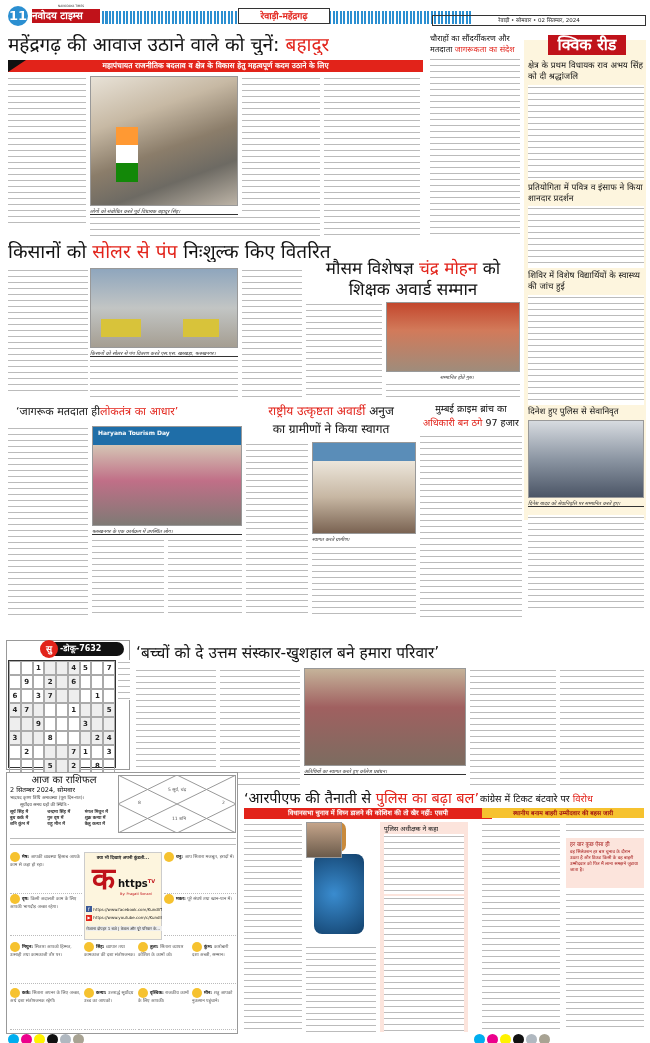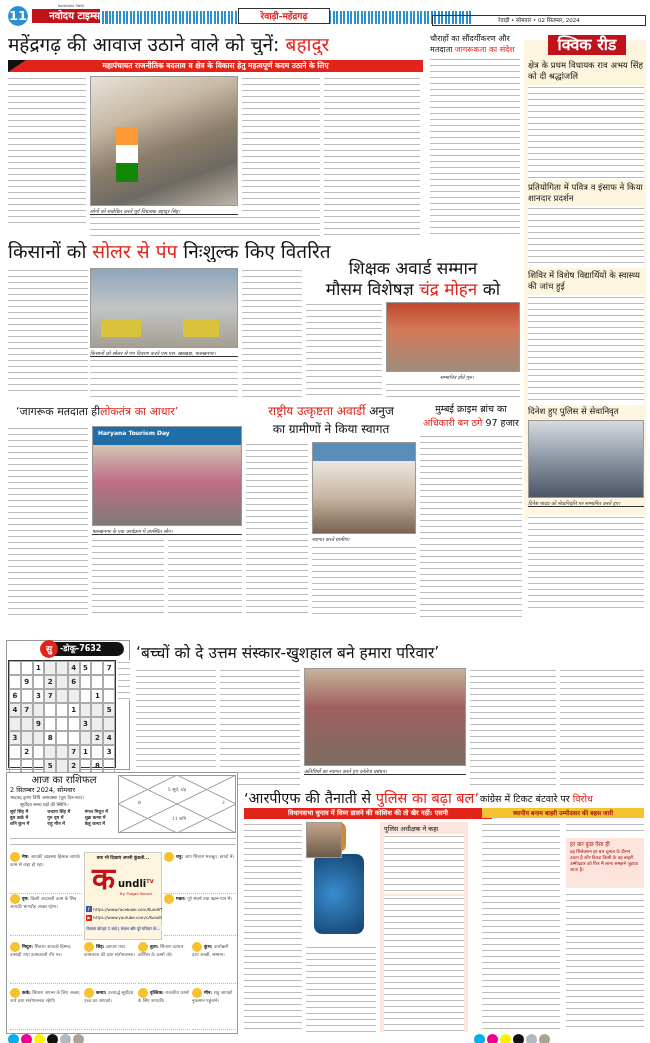--- a/index.html
+++ b/index.html
@@ -17,21 +17,21 @@
 .zod{position:absolute;font-size:4.5px;line-height:5.5px;color:#555;overflow:hidden}
 .zod b{color:#111}
 .dots span{display:inline-block;width:11px;height:11px;border-radius:50%;margin-right:2px}
 </style>
 </head>
 <body>
 
 <div class="abs" style="left:0;top:0;width:650px;height:30px">
   <div class="abs" style="left:8px;top:6px;width:20px;height:20px;border-radius:50%;background:#2b8fd1;color:#fff;font-weight:bold;font-size:13px;text-align:center;line-height:20px">11</div>
   <div class="abs" style="left:58px;top:4px;font-size:3px;color:#333">NAVODAYA TIMES</div>
-  <div class="abs" style="left:32px;top:9px;width:68px;height:14px;background:#c0121a;color:#fff;font-weight:bold;font-size:10px;line-height:14px;text-align:right">नवोदय टाइम्स</div>
+  <div class="abs" style="left:32px;top:9px;width:68px;height:14px;background:#c0121a;color:#fff;font-weight:bold;font-size:10px;line-height:14px;text-align:left">नवोदय टाइम्स</div>
   <div class="abs" style="left:102px;top:11px;width:370px;height:13px;background:repeating-linear-gradient(90deg,#2b8fd1 0,#2b8fd1 2px,#fff 2px,#fff 3.5px)"></div>
   <div class="abs" style="left:238px;top:8px;width:92px;height:16px;background:#fff;border:1px solid #333;color:#e2231a;font-weight:bold;font-size:9px;text-align:center;line-height:15px">रेवाड़ी-महेंद्रगढ़</div>
   <div class="abs" style="left:432px;top:15px;width:214px;height:11px;border:1px solid #333;font-size:5.5px;line-height:9px;text-align:center">रेवाड़ी • सोमवार • 02 सितम्बर, 2024</div>
 </div>
 
 <div class="abs hl" style="left:8px;top:33px;font-size:19px;line-height:22px">
   <span>महेंद्रगढ़ की आवाज उठाने वाले को चुनें:</span>
   <span class="red">बहादुर</span>
 </div>
 <div class="abs" style="left:8px;top:60px;width:415px;height:12px;background:#e2231a;color:#fff;font-size:7.5px;font-weight:bold;line-height:12px;text-align:center;clip-path:polygon(0 0,100% 0,100% 100%,0 100%)">
@@ -76,22 +76,22 @@
 <div class="abs txt lines" style="left:8px;top:268px;width:80px;height:125px"></div>
 <div class="abs photo" style="left:90px;top:268px;width:148px;height:80px;background:linear-gradient(180deg,#8fa6bd,#c2c5c4 50%,#a59e92)">
   <div class="abs" style="left:10px;top:50px;width:40px;height:18px;background:#d8c33a"></div>
   <div class="abs" style="left:92px;top:50px;width:36px;height:18px;background:#d8c33a"></div>
 </div>
 <div class="abs cap" style="left:90px;top:350px;width:148px">किसानों को सोलर से पंप वितरण करते एस.एस. खरखड़ा, फरुखनगर।</div>
 <div class="abs txt lines" style="left:90px;top:358px;width:148px;height:40px"></div>
 <div class="abs txt lines" style="left:242px;top:268px;width:60px;height:130px"></div>
 
 <div class="abs hl" style="left:306px;top:258px;width:214px;text-align:center;font-size:17px;line-height:21px;white-space:normal">
+  <div><span>मौसम विशेषज्ञ</span> <span class="red">चंद्र मोहन</span> <span>को</span></div>
   <div>शिक्षक अवार्ड सम्मान</div>
-  <div><span>मौसम विशेषज्ञ</span> <span class="red">चंद्र मोहन</span> <span>को</span></div>
 </div>
 <div class="abs txt lines" style="left:306px;top:302px;width:76px;height:96px"></div>
 <div class="abs photo" style="left:386px;top:302px;width:134px;height:70px;background:linear-gradient(180deg,#c3472d,#d27a5a 40%,#9f8c7b)"></div>
 <div class="abs cap" style="left:440px;top:374px;width:80px;border:none">सम्मानित होते गुरु।</div>
 <div class="abs txt lines" style="left:386px;top:382px;width:134px;height:18px"></div>
 
 <div class="abs hl" style="left:16px;top:402px;font-size:11px;line-height:20px">
   <span>‘जागरूक मतदाता ही</span><span class="red">लोकतंत्र का आधार’</span>
 </div>
 <div class="abs txt lines" style="left:8px;top:426px;width:80px;height:190px"></div>
@@ -237,21 +237,21 @@
 </svg>
 <div class="abs" style="left:168px;top:786px;font-size:4.5px;color:#555">5 सूर्य, चंद्र</div>
 <div class="abs" style="left:138px;top:800px;font-size:4.5px;color:#555">8</div>
 <div class="abs" style="left:172px;top:815px;font-size:4.5px;color:#555">11 शनि</div>
 <div class="abs" style="left:222px;top:800px;font-size:4.5px;color:#555">2</div>
 <div class="abs txt lines" style="left:10px;top:836px;width:226px;height:14px"></div>
 
 <div class="abs" style="left:84px;top:852px;width:78px;height:88px;background:#fdf5de;border:1px solid #ccc"></div>
 <div class="abs" style="left:86px;top:854px;width:74px;font-size:4.5px;font-weight:bold;text-align:center">क्या भी दिखाएं अपनी कुंडली...</div>
 <div class="abs" style="left:92px;top:862px;font-size:30px;font-weight:bold;color:#c0121a;line-height:34px">क</div>
-<div class="abs" style="left:118px;top:878px;font-size:10px;font-weight:bold;color:#111"><span>undli</span><sup style="color:#c0121a;font-size:5px">TV</sup></div>
+<div class="abs" style="left:118px;top:878px;font-size:10px;font-weight:bold;color:#111"><span>https</span><sup style="color:#c0121a;font-size:5px">TV</sup></div>
 <div class="abs" style="left:120px;top:892px;font-size:3.5px;color:#c0121a">By: Pragati Sonani</div>
 <div class="abs" style="left:86px;top:906px;width:76px;font-size:4px;white-space:nowrap;overflow:hidden"><span style="display:inline-block;width:6px;height:6px;background:#3b5998;color:#fff;font-size:5px;text-align:center;line-height:6px">f</span> <span>https://www.facebook.com/KundliTv</span></div>
 <div class="abs" style="left:86px;top:915px;width:76px;font-size:4px;white-space:nowrap;overflow:hidden"><span style="display:inline-block;width:6px;height:6px;background:#e2231a;color:#fff;font-size:4px;text-align:center;line-height:6px">▶</span> <span>https://www.youtube.com/c/KundliTv</span></div>
 <div class="abs" style="left:86px;top:926px;width:76px;font-size:4px;white-space:nowrap;overflow:hidden;background:#eee">रोजाना दोपहर 1 बजे | केवल और पूरे परिवार के...</div>
 
 <div id="zodiac">
     <div class="zod" style="left: 10px; top: 852px; width: 72px; height: 42px; border-bottom: 1px dotted rgb(187, 187, 187);"><span style="display: inline-block; width: 10px; height: 10px; border-radius: 50%; background: rgb(246, 194, 47); margin-right: 2px; vertical-align: middle;"></span><b>मेष: </b><span>आपकी व्यवस्था हिसाब आपके काम से कहा हो रहा।</span></div>
     <div class="zod" style="left: 10px; top: 894px; width: 72px; height: 42px; border-bottom: 1px dotted rgb(187, 187, 187);"><span style="display: inline-block; width: 10px; height: 10px; border-radius: 50%; background: rgb(246, 194, 47); margin-right: 2px; vertical-align: middle;"></span><b>वृष: </b><span>किसी अदालती काम के लिए आपकी भागदौड़ अच्छा रहेगा।</span></div>
     <div class="zod" style="left: 10px; top: 942px; width: 72px; height: 42px; border-bottom: 1px dotted rgb(187, 187, 187);"><span style="display: inline-block; width: 10px; height: 10px; border-radius: 50%; background: rgb(246, 194, 47); margin-right: 2px; vertical-align: middle;"></span><b>मिथुन: </b><span>सितारा आपको हिम्मत, उत्साही तथा कामकाजी तौर पर।</span></div>
     <div class="zod" style="left: 10px; top: 988px; width: 72px; height: 42px; border-bottom: 1px dotted rgb(187, 187, 187);"><span style="display: inline-block; width: 10px; height: 10px; border-radius: 50%; background: rgb(246, 194, 47); margin-right: 2px; vertical-align: middle;"></span><b>कर्क: </b><span>सितारा अपनर के लिए अच्छा, अर्थ दशा संतोषजनक रहेगी।</span></div>

